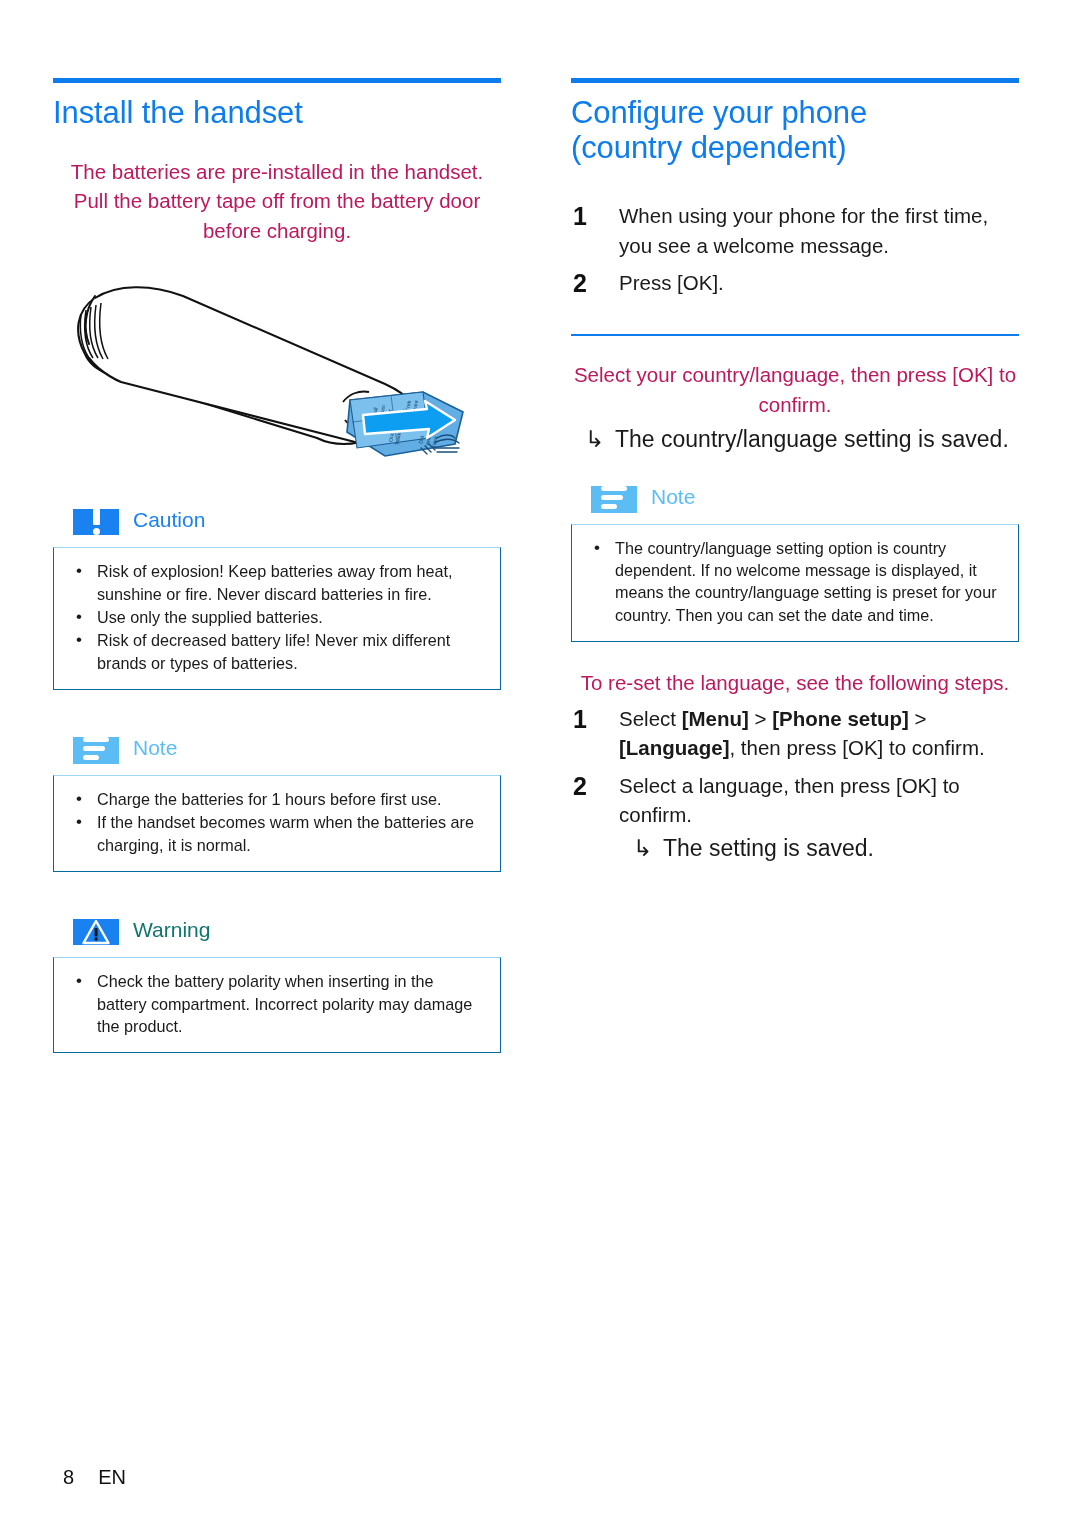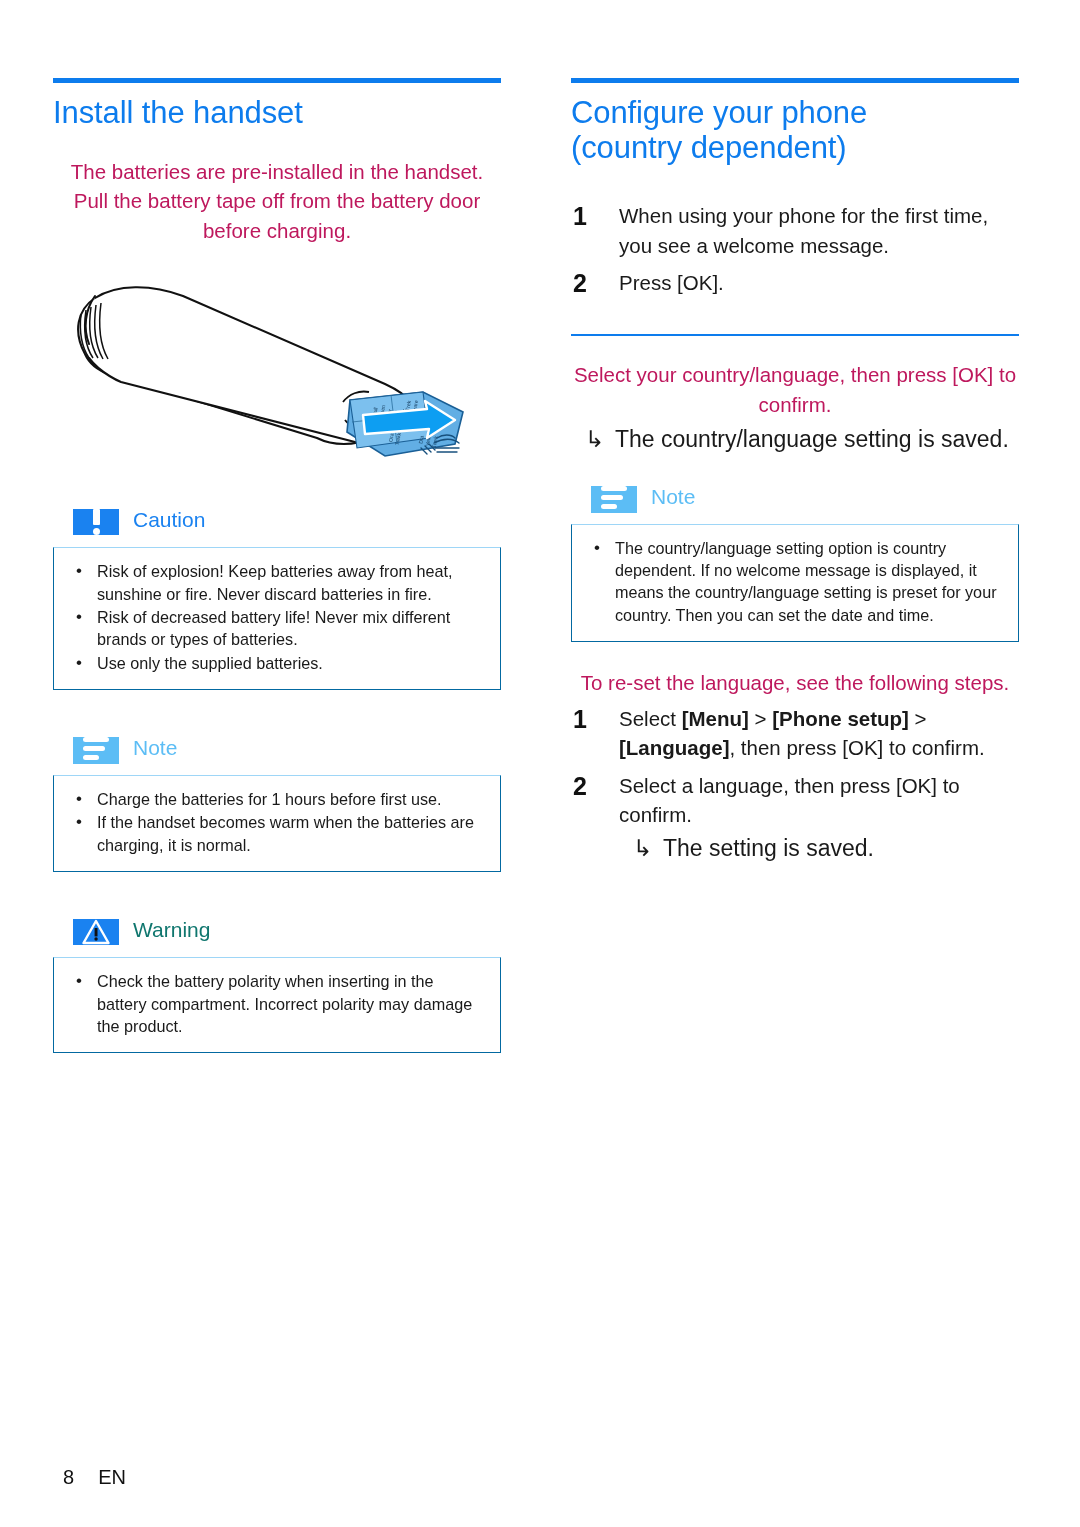--- a/index.html
+++ b/index.html
@@ -154,22 +154,22 @@
           <span class="excl">
               <span class="bar"></span>
               <span class="dot"></span>
             </span>
         </div>
         <div class="clabel caution">Caution</div>
       </div>
       <div class="callout-body">
         <ul>
           <li>Risk of explosion! Keep batteries away from heat, sunshine or fire. Never discard batteries in fire.</li>
+          <li>Use only the supplied batteries.</li>
           <li>Risk of decreased battery life! Never mix different brands or types of batteries.</li>
-          <li>Use only the supplied batteries.</li>
         </ul>
       </div>
     </div>
 
     <div class="callout" style="margin-top:47px;">
       <div class="callout-head">
         <div class="cicon note">
           <span class="bars">
               <i class="b1"></i>
               <i class="b2"></i>

